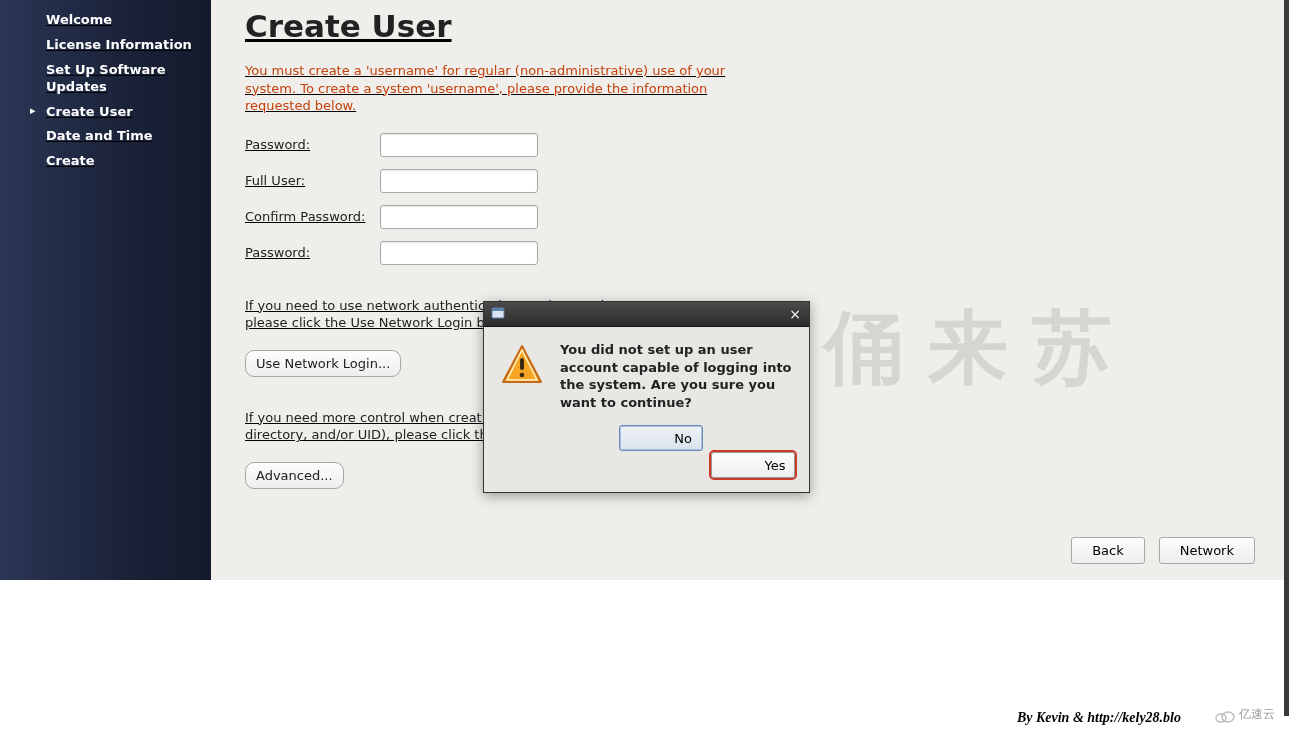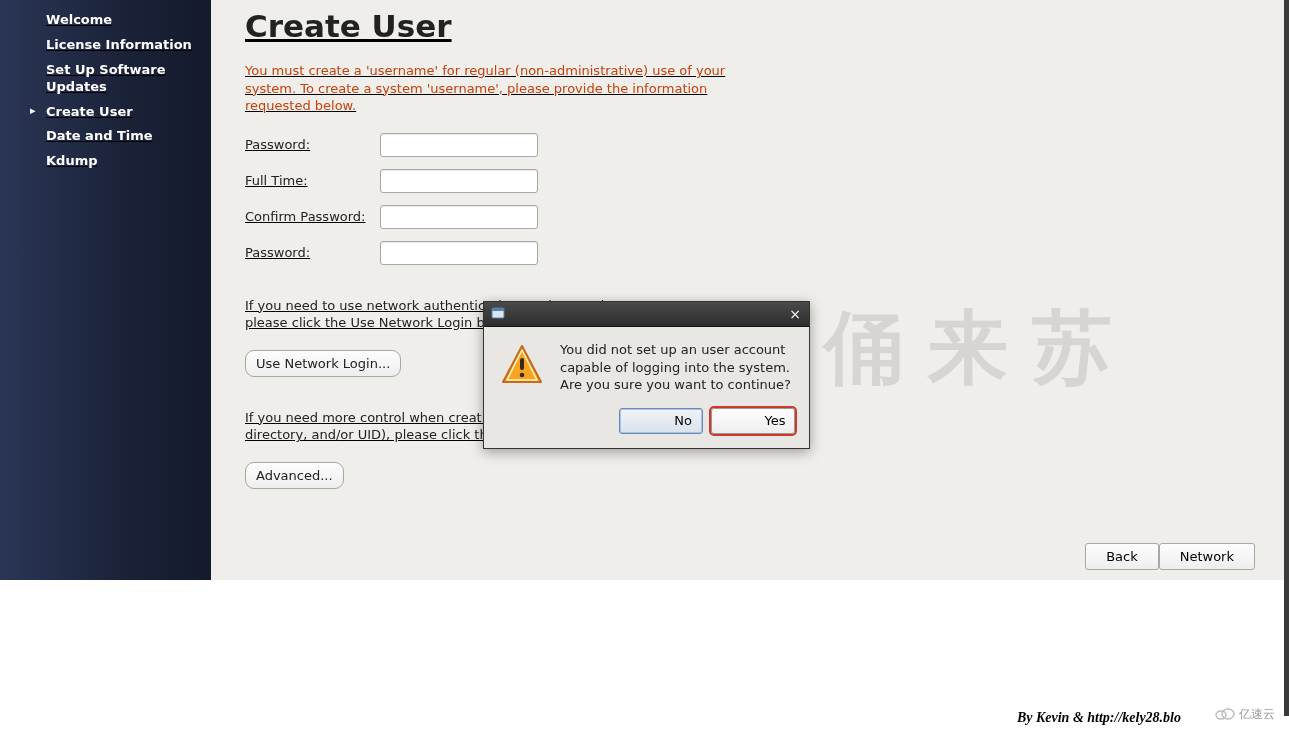--- a/index.html
+++ b/index.html
@@ -95,23 +95,23 @@
       border-radius: 9px;
       padding: 5px 10px;
       font-size: 13px;
       color: #222;
       cursor: pointer;
       font-family: inherit;
     }
     .nav-buttons {
       position: absolute;
       right: 34px;
-      bottom: 10px;
-      display: flex;
-      gap: 0;
+      bottom: 16px;
+      display: flex;
+      gap: 14px;
     }
     .nav-btn {
       background: linear-gradient(to bottom, #fdfdfd, #eeeeee);
       border: 1px solid #a7a7a7;
       border-radius: 3px;
       padding: 5px 20px;
       font-size: 13px;
       cursor: pointer;
       font-family: inherit;
     }
@@ -164,20 +164,21 @@
       height: 48px;
       flex-shrink: 0;
       display: flex;
       align-items: center;
       justify-content: center;
     }
     .dialog-text {
       font-size: 13px;
       color: #222;
       line-height: 1.35;
+      font-weight: bold;
     }
     .dialog-footer {
       display: flex;
       justify-content: flex-end;
       gap: 8px;
       padding: 0 14px 14px 14px;
     }
     .dialog-btn {
       width: 84px;
       height: 26px;
@@ -190,20 +191,21 @@
     .dialog-btn-no {
       background: linear-gradient(to bottom, #f0f3f7, #d9e2ec);
       border: 1px solid #6a89b5;
       box-shadow: 0 0 0 1px #a9c2e4 inset;
     }
     .dialog-btn-yes {
       background: linear-gradient(to bottom, #fdfdfd, #eeeeee);
       border: 1px solid #999;
       outline: 2px solid #c93a29;
       outline-offset: 0px;
+      margin-top: 27px;
     }
     .watermark {
       position: absolute;
       left: 405px;
       top: 295px;
       font-size: 80px;
       font-weight: bold;
       color: rgba(140,140,140,0.25);
       letter-spacing: 24px;
       z-index: 1;
@@ -221,21 +223,21 @@
       color: #000;
       z-index: 200;
     }
     .logo-corner {
       position: absolute;
       bottom: 6px;
       right: 14px;
       font-size: 12px;
       color: #999;
       display: flex;
-      align-items: flex-start;
+      align-items: flex-end;
       gap: 4px;
       z-index: 200;
     }
     .right-edge {
       position: absolute;
       right: 0;
       top: 0;
       width: 5px;
       height: 716px;
       background: #3a3a3a;
@@ -244,35 +246,35 @@
 </head>
 <body>
 
 <div class="app-container">
   <div class="sidebar">
     <div class="sidebar-item"><span>Welcome</span></div>
     <div class="sidebar-item"><span>License Information</span></div>
     <div class="sidebar-item"><span>Set Up Software Updates</span></div>
     <div class="sidebar-item active"><span>Create User</span></div>
     <div class="sidebar-item"><span>Date and Time</span></div>
-    <div class="sidebar-item"><span>Kdump</span></div>
+    <div class="sidebar-item"><span>Create</span></div>
   </div>
 
   <div class="main-content">
     <div class="watermark">兵马俑来苏</div>
 
     <h1 class="page-title">Create User</h1>
     <p class="intro-text">You must create a 'username' for regular (non-administrative) use of your system.  To create a system 'username', please provide the information requested below.</p>
 
     <div class="form-row">
       <label class="form-label">Password:</label>
       <input class="form-input" type="text" value="" style="">
     </div>
     <div class="form-row">
-      <label class="form-label">Full Time:</label>
+      <label class="form-label">Full User:</label>
       <input class="form-input" type="text" value="" style="">
     </div>
     <div class="form-row">
       <label class="form-label">Confirm Password:</label>
       <input class="form-input" type="password" value="" style="">
     </div>
     <div class="form-row">
       <label class="form-label">Password:</label>
       <input class="form-input" type="password" value="" style="">
     </div>

